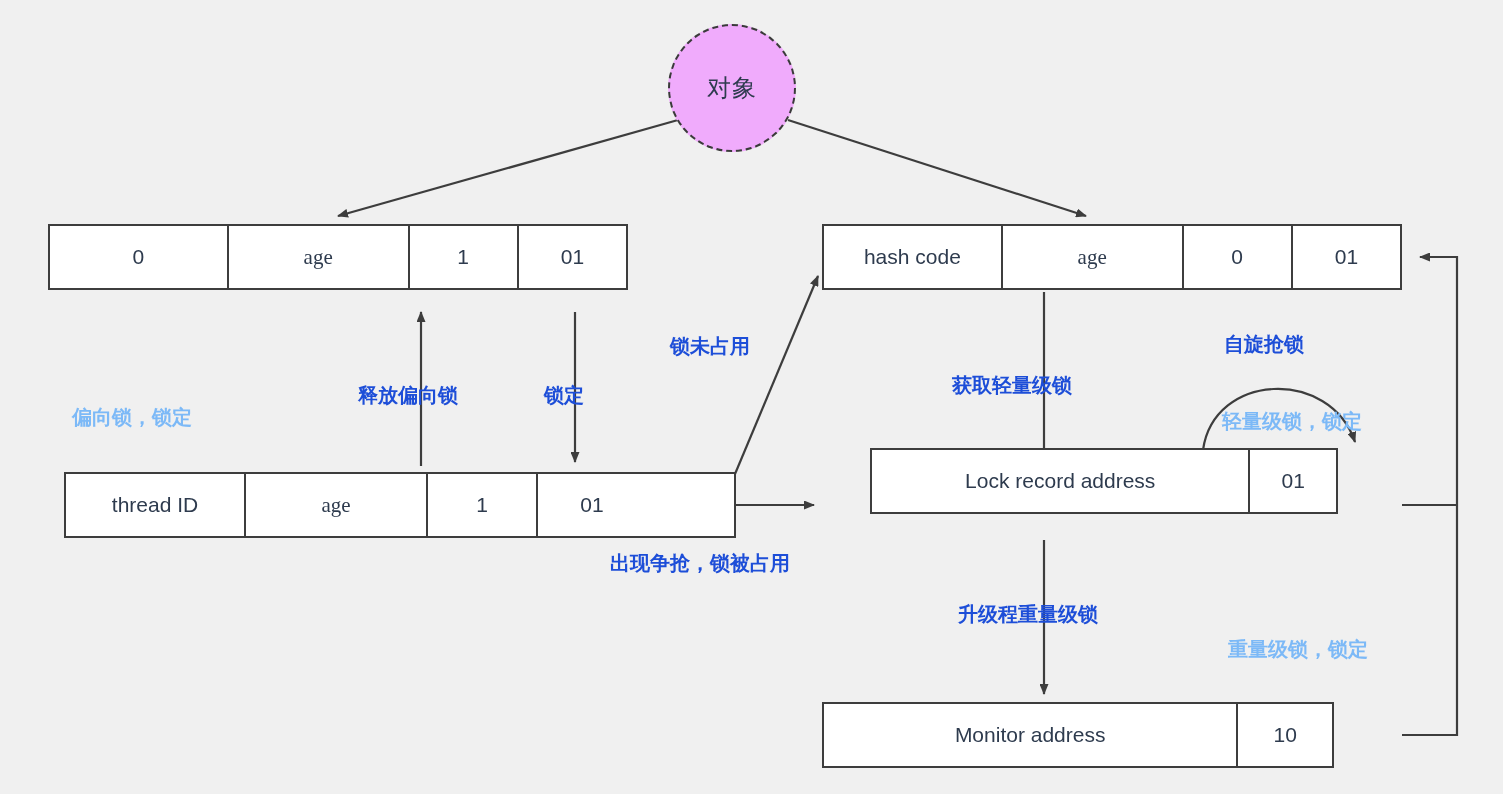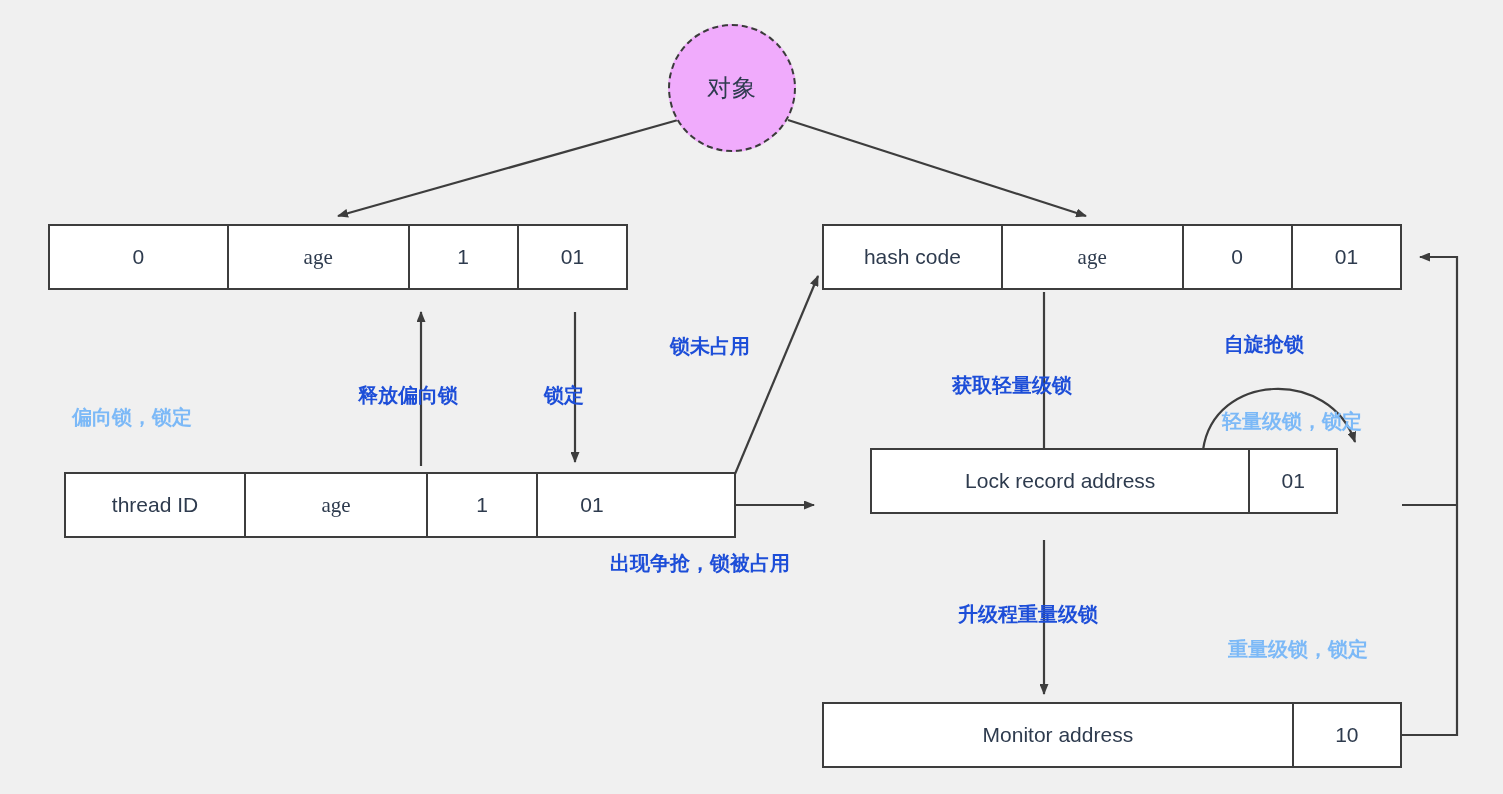--- a/index.html
+++ b/index.html
@@ -65,21 +65,21 @@
     box-sizing: border-box;
     height: 100%;
     white-space: nowrap;
   }
   .cell:last-child { border-right: none; }
 
   #row-biased-unlocked { left: 48px;  top: 224px; width: 580px; }
   #row-biased-locked   { left: 64px;  top: 472px; width: 672px; }
   #row-hash-unlocked   { left: 822px; top: 224px; width: 580px; }
   #row-lightweight     { left: 822px; top: 448px; width: 468px; margin-left: 48px; }
-  #row-heavyweight     { left: 822px; top: 702px; width: 580px; }
+  #row-heavyweight     { left: 822px; top: 702px; width: 512px; }
 
   .w-a { width: 180px; }
   .w-b { width: 182px; font-family: Liberation Serif, serif; }
   .w-c { width: 110px; }
   .w-d { width: 108px; }
   .w-wide { width: 473px; }
   .w-tail { width: 107px; }
 
   
   .label {

